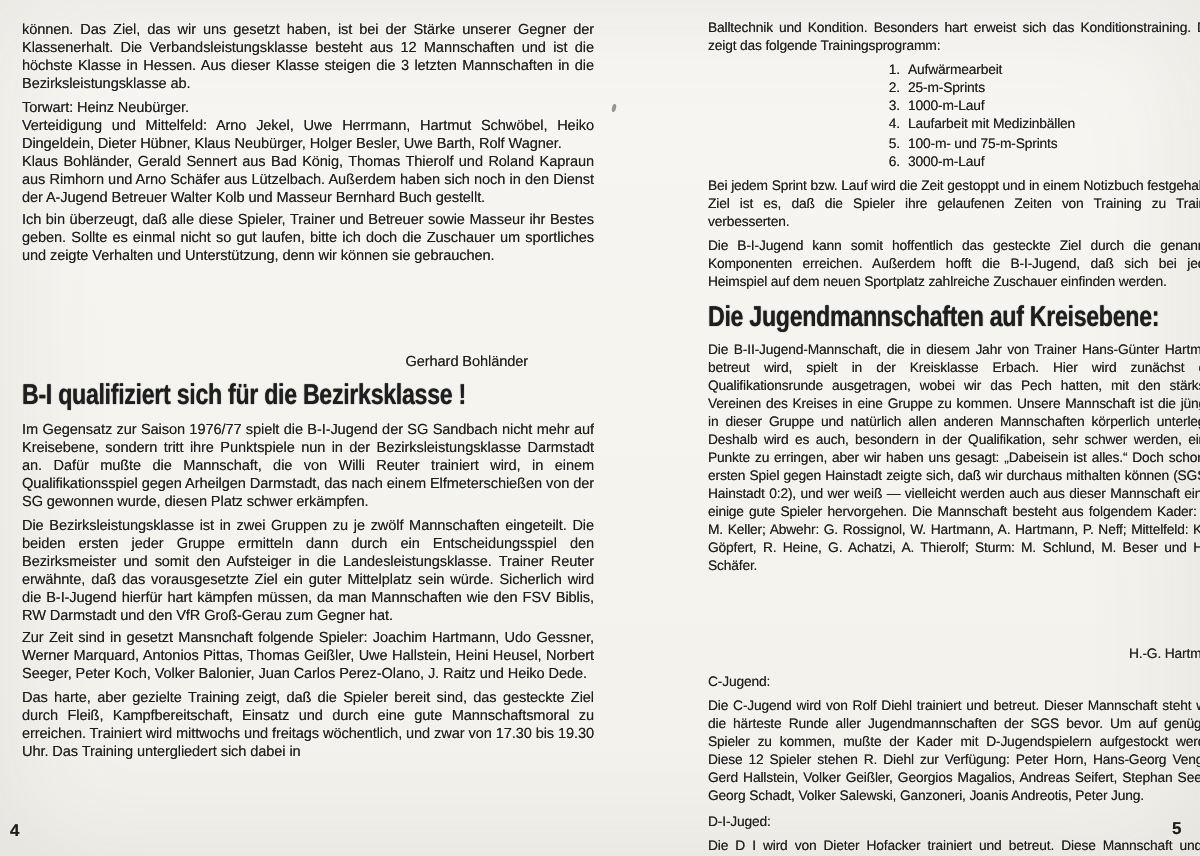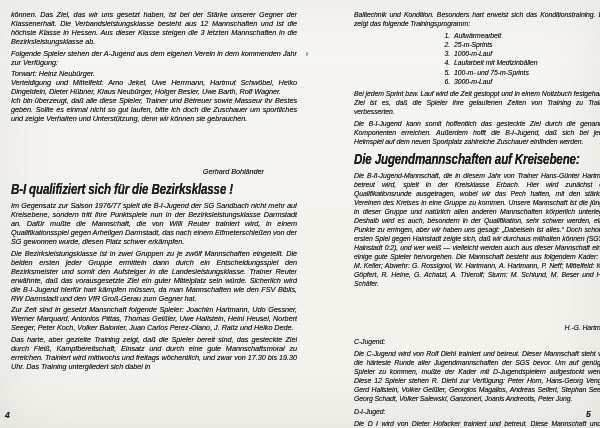--- a/index.html
+++ b/index.html
@@ -2,21 +2,20 @@
 <html lang="de"><head>
 <meta charset="utf-8">
 <style>
   html,body { margin:0; padding:0; background:#f5f4f0; }
   .spread {
     position:relative; width:600px; height:428px; overflow:hidden;
     background:linear-gradient(180deg,#f7f6f3 0%,#f4f3ee 55%,#f2f1ec 100%);
     box-shadow:inset 0 0 60px rgba(95,88,70,0.10);
     font-family:"Liberation Sans", sans-serif;
     color:#1e1e1e;
-    font-style:italic;
   }
   .page { position:absolute; top:10px; }
   .page-left  { left:11px;  width:286px; font-size:7.3px; line-height:9.0px;  letter-spacing:-0.05px; }
   .page-right { left:354px; width:258px; font-size:6.9px; line-height:9.05px; letter-spacing:-0.08px; }
   p { margin:0 0 2.6px; text-align:justify; text-shadow:0 0 0.3px rgba(25,25,25,0.65); overflow:hidden; }
   p.tight { margin-bottom:0; }
   .headline {
     font-weight:bold; font-size:11.6px; line-height:12px; letter-spacing:-0.15px;
     margin:8px 0 5px; white-space:nowrap; text-align:left;
     transform:scaleY(1.24); transform-origin:0 70%;
@@ -34,23 +33,23 @@
   .speck { position:absolute; left:306px; top:52px; width:2px; height:4px;
            background:rgba(70,70,70,0.55); border-radius:50%; transform:rotate(14deg); }
 </style>
 </head>
 <body>
 
 <div class="spread">
 
   <div class="page page-left">
     <p>können. Das Ziel, das wir uns gesetzt haben, ist bei der Stärke unserer Gegner der Klassenerhalt. Die Verbandsleistungsklasse besteht aus 12 Mannschaften und ist die höchste Klasse in Hessen. Aus dieser Klasse steigen die 3 letzten Mannschaften in die Bezirksleistungsklasse ab.</p>
-    <p>Folgende Spieler stehen der A-Jugend aus dem eigenen Verein in dem kommenden Jahr zur Verfügung:</p>
     <p class="tight">Torwart: Heinz Neubürger.</p>
     <p class="tight">Verteidigung und Mittelfeld: Arno Jekel, Uwe Herrmann, Hartmut Schwöbel, Heiko Dingeldein, Dieter Hübner, Klaus Neubürger, Holger Besler, Uwe Barth, Rolf Wagner.</p>
+    <p>Klaus Bohländer, Gerald Sennert aus Bad König, Thomas Thierolf und Roland Kapraun aus Rimhorn und Arno Schäfer aus Lützelbach. Außerdem haben sich noch in den Dienst der A-Jugend Betreuer Walter Kolb und Masseur Bernhard Buch gestellt.</p>
     <p>
       <span>Ich bin überzeugt, daß alle diese Spieler, Trainer und Betreuer sowie Masseur ihr Bestes geben. Sollte es einmal nicht so gut laufen, bitte ich doch die Zuschauer um sportliches und zeigte Verhalten und Unterstützung, denn wir können sie gebrauchen.</span>
       <span class="sig sig-indent">Gerhard Bohländer</span>
     </p>
     <div class="headline">B-I qualifiziert sich für die Bezirksklasse !</div>
     <p>Im Gegensatz zur Saison 1976/77 spielt die B-I-Jugend der SG Sandbach nicht mehr auf Kreisebene, sondern tritt ihre Punktspiele nun in der Bezirksleistungsklasse Darmstadt an. Dafür mußte die Mannschaft, die von Willi Reuter trainiert wird, in einem Qualifikationsspiel gegen Arheilgen Darmstadt, das nach einem Elfmeterschießen von der SG gewonnen wurde, diesen Platz schwer erkämpfen.</p>
     <p>Die Bezirksleistungsklasse ist in zwei Gruppen zu je zwölf Mannschaften eingeteilt. Die beiden ersten jeder Gruppe ermitteln dann durch ein Entscheidungsspiel den Bezirksmeister und somit den Aufsteiger in die Landesleistungsklasse. Trainer Reuter erwähnte, daß das vorausgesetzte Ziel ein guter Mittelplatz sein würde. Sicherlich wird die B-I-Jugend hierfür hart kämpfen müssen, da man Mannschaften wie den FSV Biblis, RW Darmstadt und den VfR Groß-Gerau zum Gegner hat.</p>
     <p>Zur Zeit sind in gesetzt Mansnchaft folgende Spieler: Joachim Hartmann, Udo Gessner, Werner Marquard, Antonios Pittas, Thomas Geißler, Uwe Hallstein, Heini Heusel, Norbert Seeger, Peter Koch, Volker Balonier, Juan Carlos Perez-Olano, J. Raitz und Heiko Dede.</p>
     <p class="tight">Das harte, aber gezielte Training zeigt, daß die Spieler bereit sind, das gesteckte Ziel durch Fleiß, Kampfbereitschaft, Einsatz und durch eine gute Mannschaftsmoral zu erreichen. Trainiert wird mittwochs und freitags wöchentlich, und zwar von 17.30 bis 19.30 Uhr. Das Training untergliedert sich dabei in</p>
   </div>

